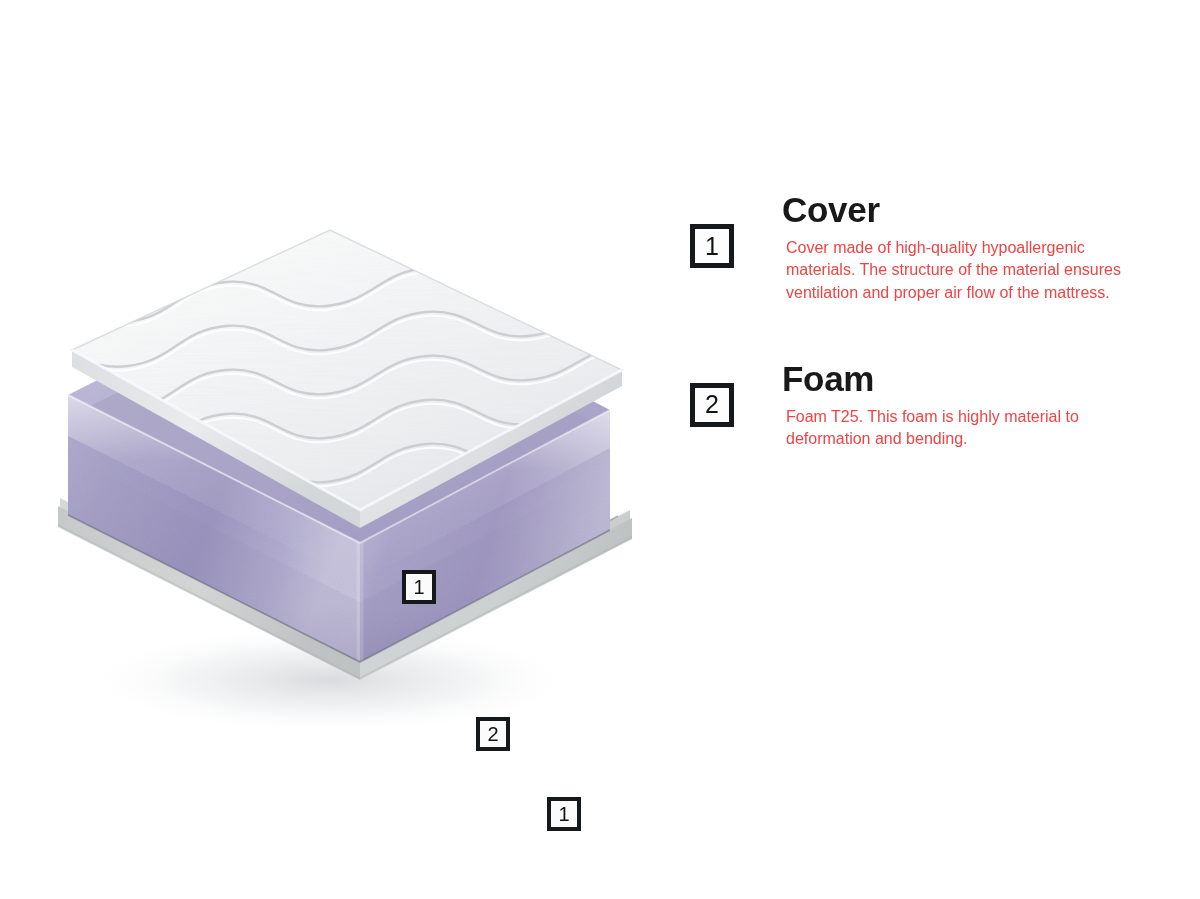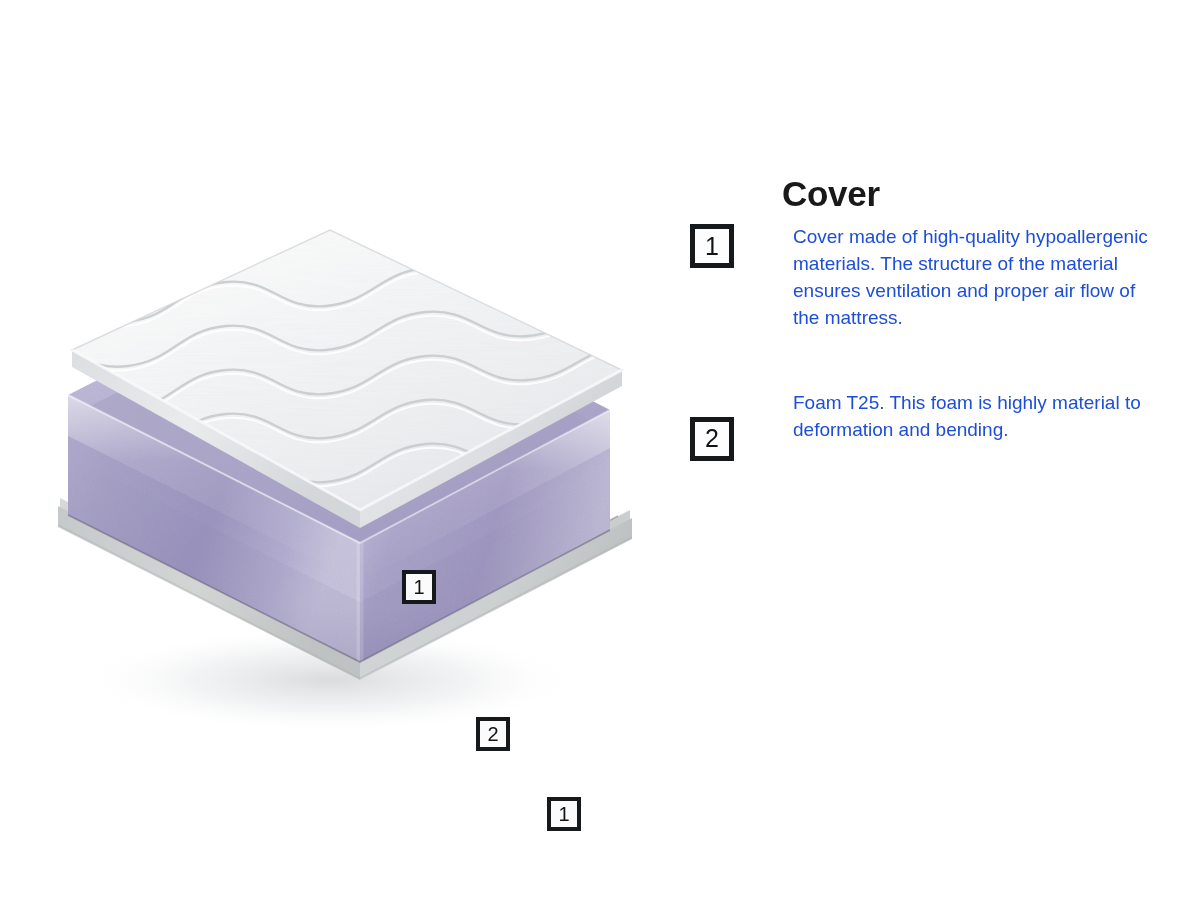--- a/index.html
+++ b/index.html
@@ -98,28 +98,28 @@
     color: #111417;
   }
   .legend-item.item-foam .legend-badge { margin-top: 38px; }
 
   .legend-text { flex: 1 1 auto; }
   .legend-title {
     font-size: 35px;
     font-weight: bold;
     line-height: 1.05;
     color: #191919;
-    margin: 0 0 8px 0;
+    margin: 16px 0 8px 0;
     letter-spacing: -0.3px;
   }
   .legend-body {
-    font-size: 19px;
+    font-size: 16px;
     line-height: 1.42;
-    color: #1d4ed8;
-    margin: 11px;
+    color: #ef4444;
+    margin: 4px;
     max-width: 372px;
   }
 </style>
 </head>
 <body>
 
 <div id="stage">
 
   <div class="illustration">
     <svg viewBox="0 0 660 530" xmlns="http://www.w3.org/2000/svg">
@@ -320,19 +320,20 @@
         <h2 class="legend-title">Cover</h2>
         <p class="legend-body">Cover made of high-quality hypoallergenic materials. The structure of the material ensures ventilation and proper air flow of the mattress.</p>
       </div>
     </div>
 
     <div class="legend-item item-foam">
       <div class="legend-badge-wrap">
         <div class="legend-badge">2</div>
       </div>
       <div class="legend-text">
+        <h2 class="legend-title">Foam</h2>
         <p class="legend-body">Foam T25. This foam is highly material to deformation and bending.</p>
       </div>
     </div>
 
   </div>
 
 </div>
 
 </body></html>

